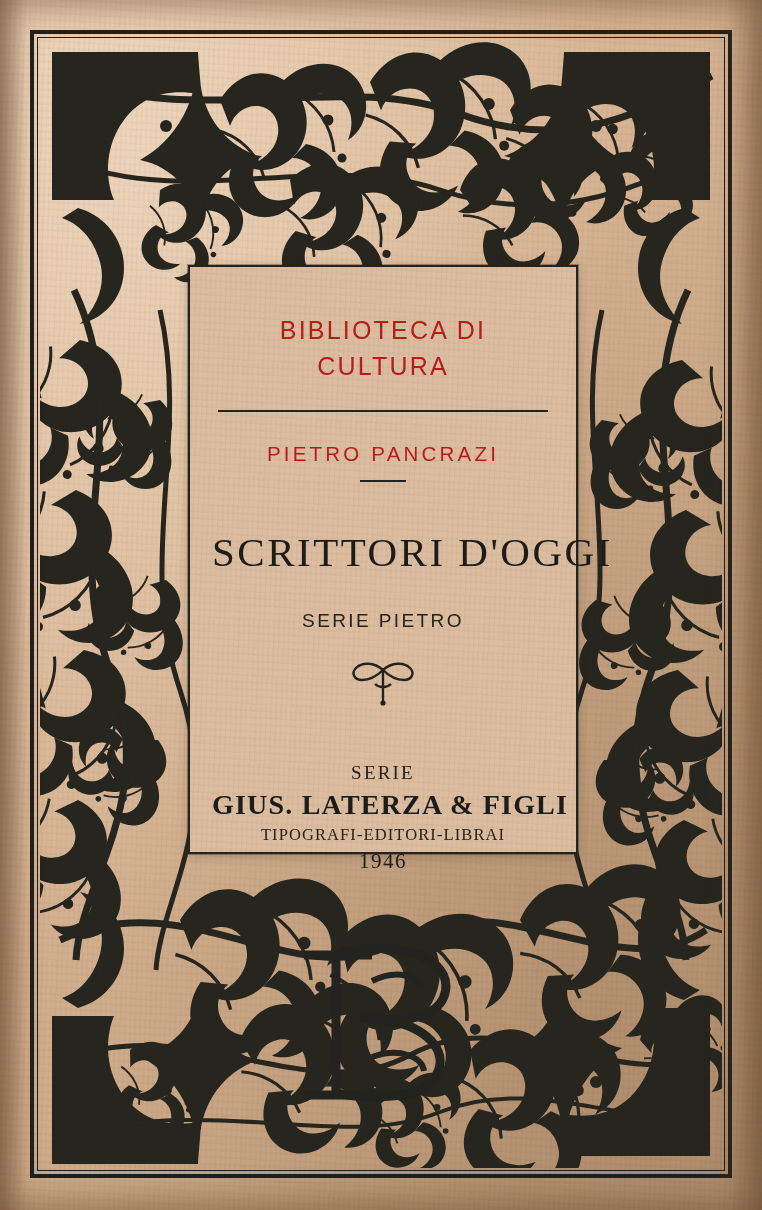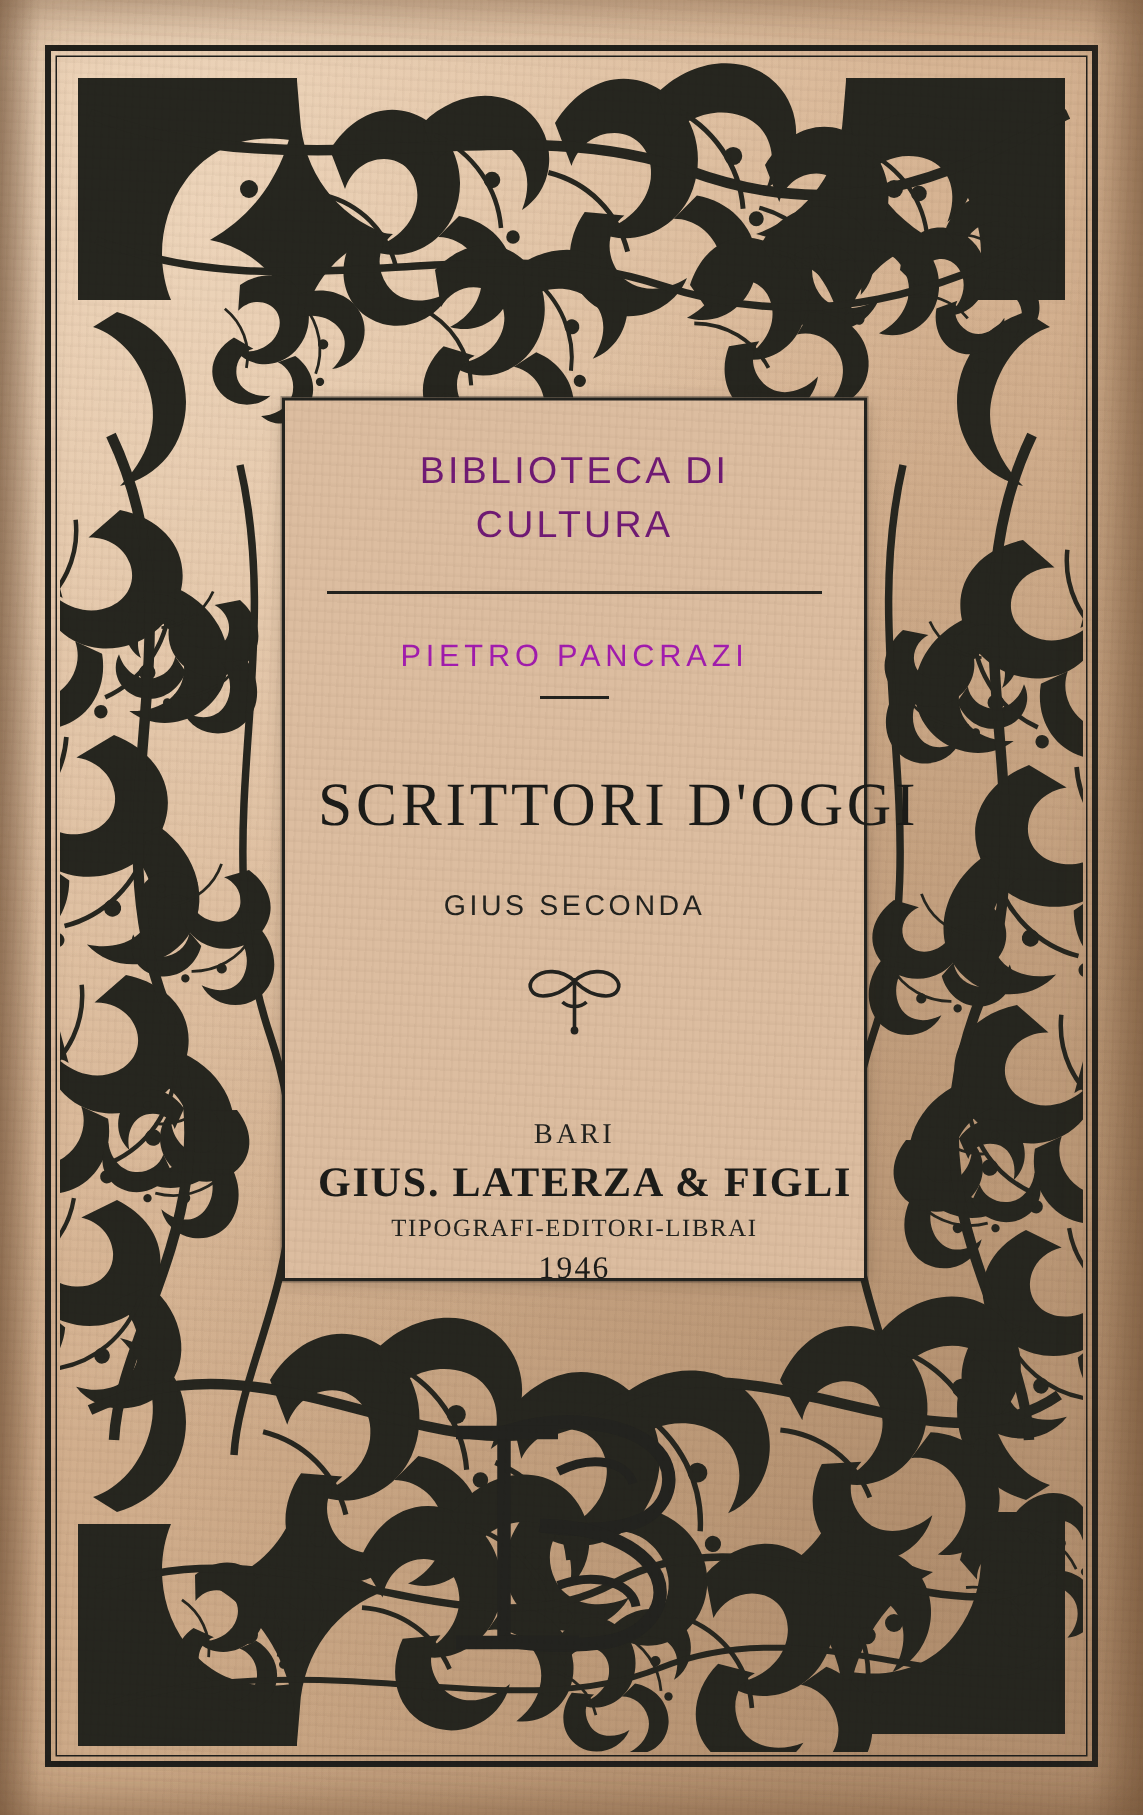--- a/index.html
+++ b/index.html
@@ -102,34 +102,34 @@
     text-align: center;
     color: #1e1e1b;
   }
 
   .series-line {
     font-family: "Liberation Sans", sans-serif;
     font-size: 25px;
     letter-spacing: 2.2px;
     line-height: 1.42;
     font-weight: 400;
-    margin-top: 4px;
-    color: #701a75;
+    margin-top: 20px;
+    color: #b91c1c;
   }
   .divider {
     height: 2px;
     background: #23231f;
     margin: 26px 6px 0 6px;
   }
   .author {
     font-family: "Liberation Sans", sans-serif;
     font-size: 20.5px;
     letter-spacing: 3.2px;
     margin-top: 30px;
-    color: #a21caf;
+    color: #b91c1c;
   }
   .short-rule {
     width: 46px;
     height: 1.6px;
     background: #23231f;
     margin: 14px auto 0 auto;
   }
   .main-title {
     font-family: "Liberation Serif", serif;
     font-size: 41px;
@@ -315,36 +315,36 @@
         <div>BIBLIOTECA DI CULTURA</div>
       </div>
 
       <div class="divider"></div>
 
       <div class="author">PIETRO PANCRAZI</div>
       <div class="short-rule"></div>
 
       <div class="main-title">SCRITTORI D'OGGI</div>
 
-      <div class="subtitle">GIUS SECONDA</div>
+      <div class="subtitle">SERIE PIETRO</div>
 
       <div class="fleuron">
         <svg width="78" height="48" viewBox="0 0 78 48">
           <g stroke="#23231f" fill="none" stroke-width="2.4">
             <path d="M39,10 L39,44"></path>
             <path d="M39,12 C30,4 18,4 12,10 C7,15 10,22 18,22 C26,22 33,18 39,12"></path>
             <path d="M39,12 C48,4 60,4 66,10 C71,15 68,22 60,22 C52,22 45,18 39,12"></path>
             <path d="M31,26 C35,30 43,30 47,26"></path>
           </g>
           <circle cx="39" cy="45" r="2.6" fill="#23231f"></circle>
         </svg>
       </div>
 
       <div class="imprint">
-        <div class="city">BARI</div>
+        <div class="city">SERIE</div>
         <div class="publisher">GIUS. LATERZA &amp; FIGLI</div>
         <div class="trade">TIPOGRAFI-EDITORI-LIBRAI</div>
         <div class="year">1946</div>
       </div>
 
     </div>
   </div>
 
   <div class="paper-grain"></div>
   <div class="spine-shadow"></div>

